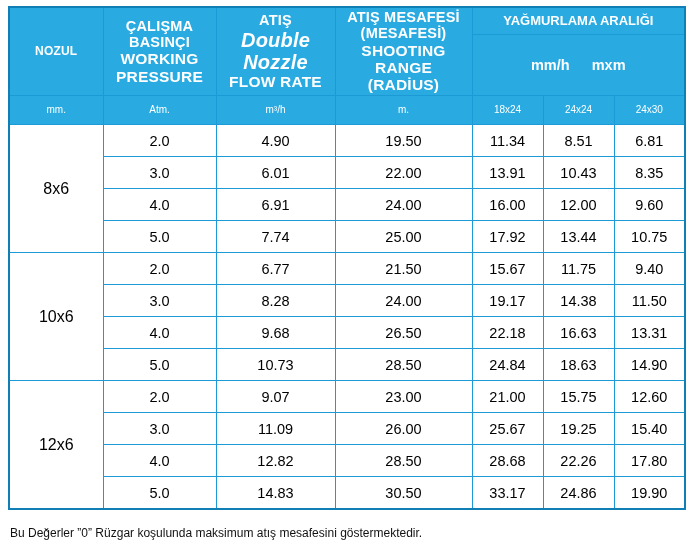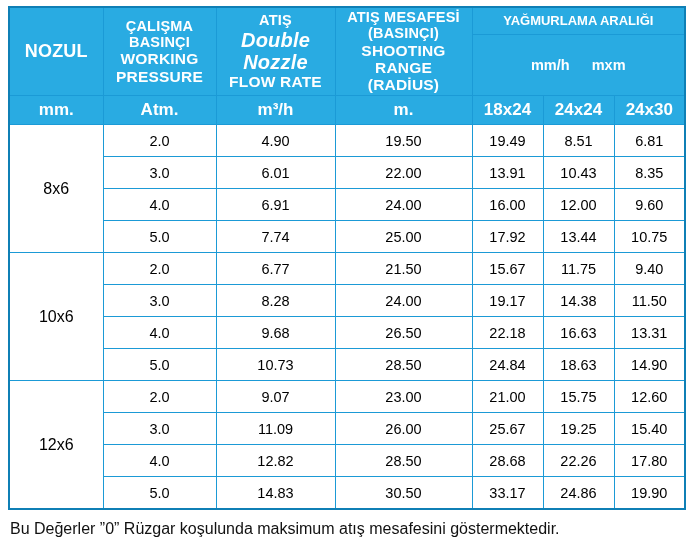--- a/index.html
+++ b/index.html
@@ -45,55 +45,55 @@
   }
   .hdr-main {
     height: 86px;
     font-size: 15px;
     letter-spacing: .2px;
   }
   .hdr-main .l1 { font-size: 14.5px; display:block; }
   .hdr-main .l2 { font-size: 14.5px; display:block; }
   .hdr-main .en { font-size: 15.5px; display:block; }
   .hdr-italic { font-style: italic; font-size: 20px; display:block; font-weight:bold; }
-  .hdr-nozul { font-size: 18px; }
+  .hdr-nozul { font-size: 12px; }
   .hdr-yag-top {
     height: 26px;
     font-size: 13px;
   }
   .hdr-yag-units {
     height: 60px;
     font-size: 14.5px;
     margin-top: 16px;
   }
   .hdr-yag-units .spacer { display:inline-block; width: 14px; }
   .unit-row td {
     background: #29ABE2;
     color: #ffffff;
-    font-weight: bold;
-    font-size: 17px;
+    font-weight: normal;
+    font-size: 10px;
     height: 28px;
     border: 1px solid #7fd2f0;
   }
   
   tbody td {
     background: #ffffff;
     color: #000000;
     font-size: 14.5px;
     height: 31px;
     border: 1px solid #2aa9e0;
   }
   td.nozzle-cell {
     font-size: 16px;
     font-weight: normal;
   }
   .group-top td { border-top: 2px solid #0f7fb5; }
   .note {
-    margin-top: 10px;
-    font-size: 16px;
+    margin-top: 16px;
+    font-size: 12px;
     color: #111111;
     font-family: "Liberation Sans", sans-serif;
     padding-left: 2px;
   }
 </style>
 </head>
 <body>
 
 <div class="sheet">
 
@@ -117,21 +117,21 @@
           <span class="en">WORKING</span>
           <span class="en">PRESSURE</span>
         </td>
         <td class="hdr-main" rowspan="2">
           <span class="l1">ATIŞ</span>
           <span class="hdr-italic">Double Nozzle</span>
           <span class="en">FLOW RATE</span>
         </td>
         <td class="hdr-main" rowspan="2">
           <span class="l1">ATIŞ MESAFESİ</span>
-          <span class="l2">(BASINÇI)</span>
+          <span class="l2">(MESAFESİ)</span>
           <span class="en">SHOOTING RANGE</span>
           <span class="en">(RADİUS)</span>
         </td>
         <td class="hdr-yag-top" colspan="3">YAĞMURLAMA ARALIĞI</td>
       </tr>
       <tr>
         <td class="hdr-yag-units" colspan="3">
           <span>mm/h</span>
           <span class="spacer"></span>
           <span>mxm</span>
@@ -148,21 +148,21 @@
       </tr>
     </thead>
 
     <tbody>
 
       <tr class="group-top">
         <td class="nozzle-cell" rowspan="4">8x6</td>
         <td>2.0</td>
         <td>4.90</td>
         <td>19.50</td>
-        <td>19.49</td>
+        <td>11.34</td>
         <td>8.51</td>
         <td>6.81</td>
       </tr>
       <tr>
         <td>3.0</td>
         <td>6.01</td>
         <td>22.00</td>
         <td>13.91</td>
         <td>10.43</td>
         <td>8.35</td>

